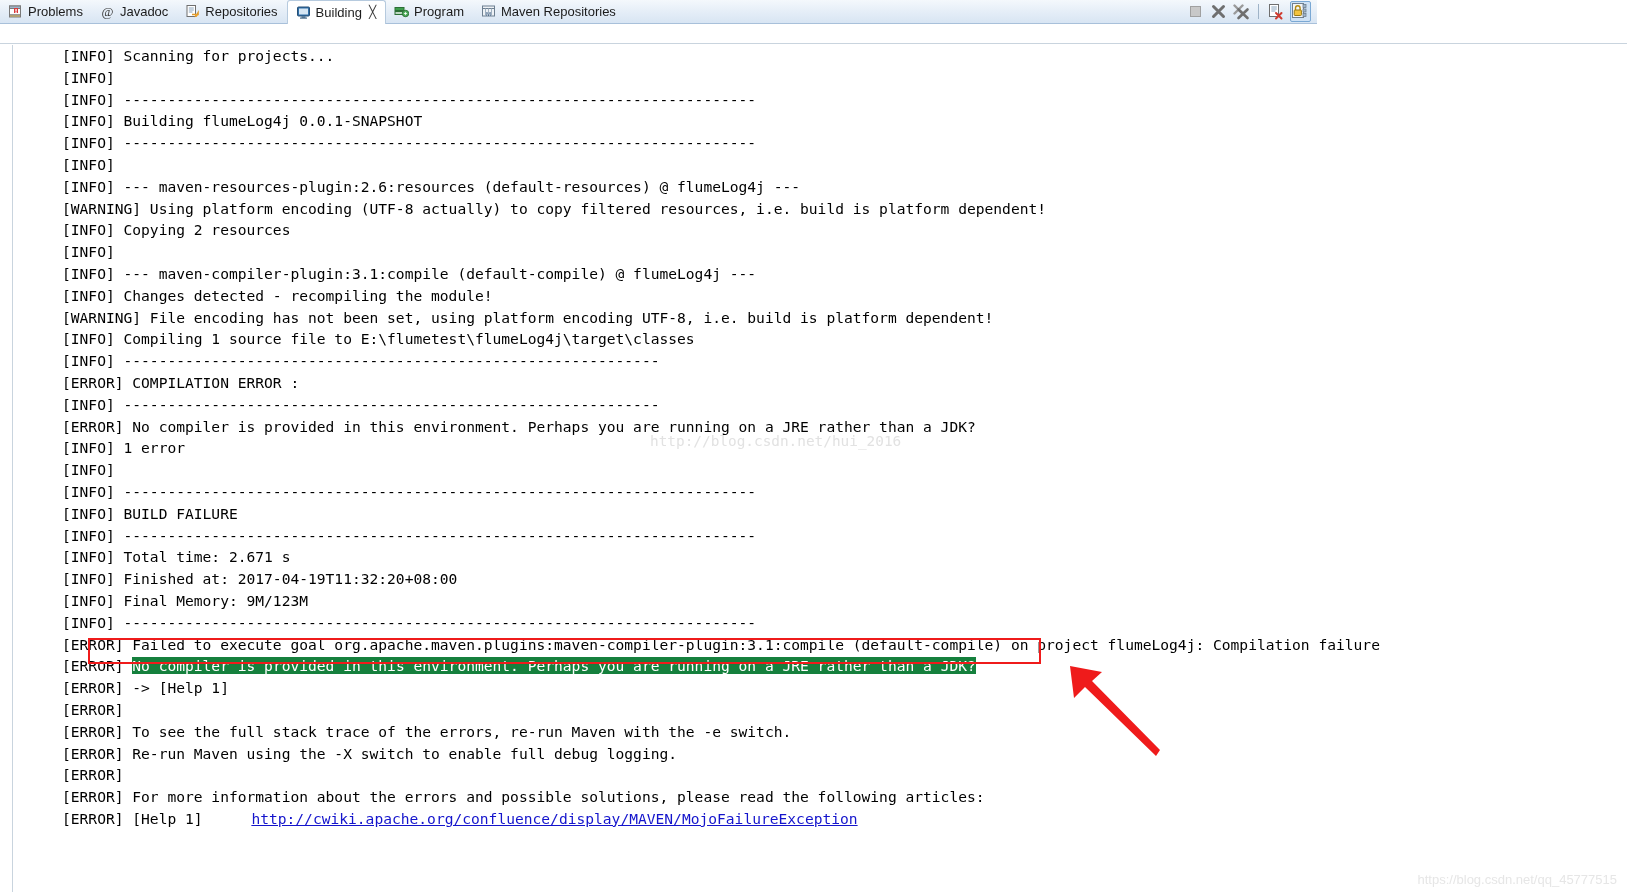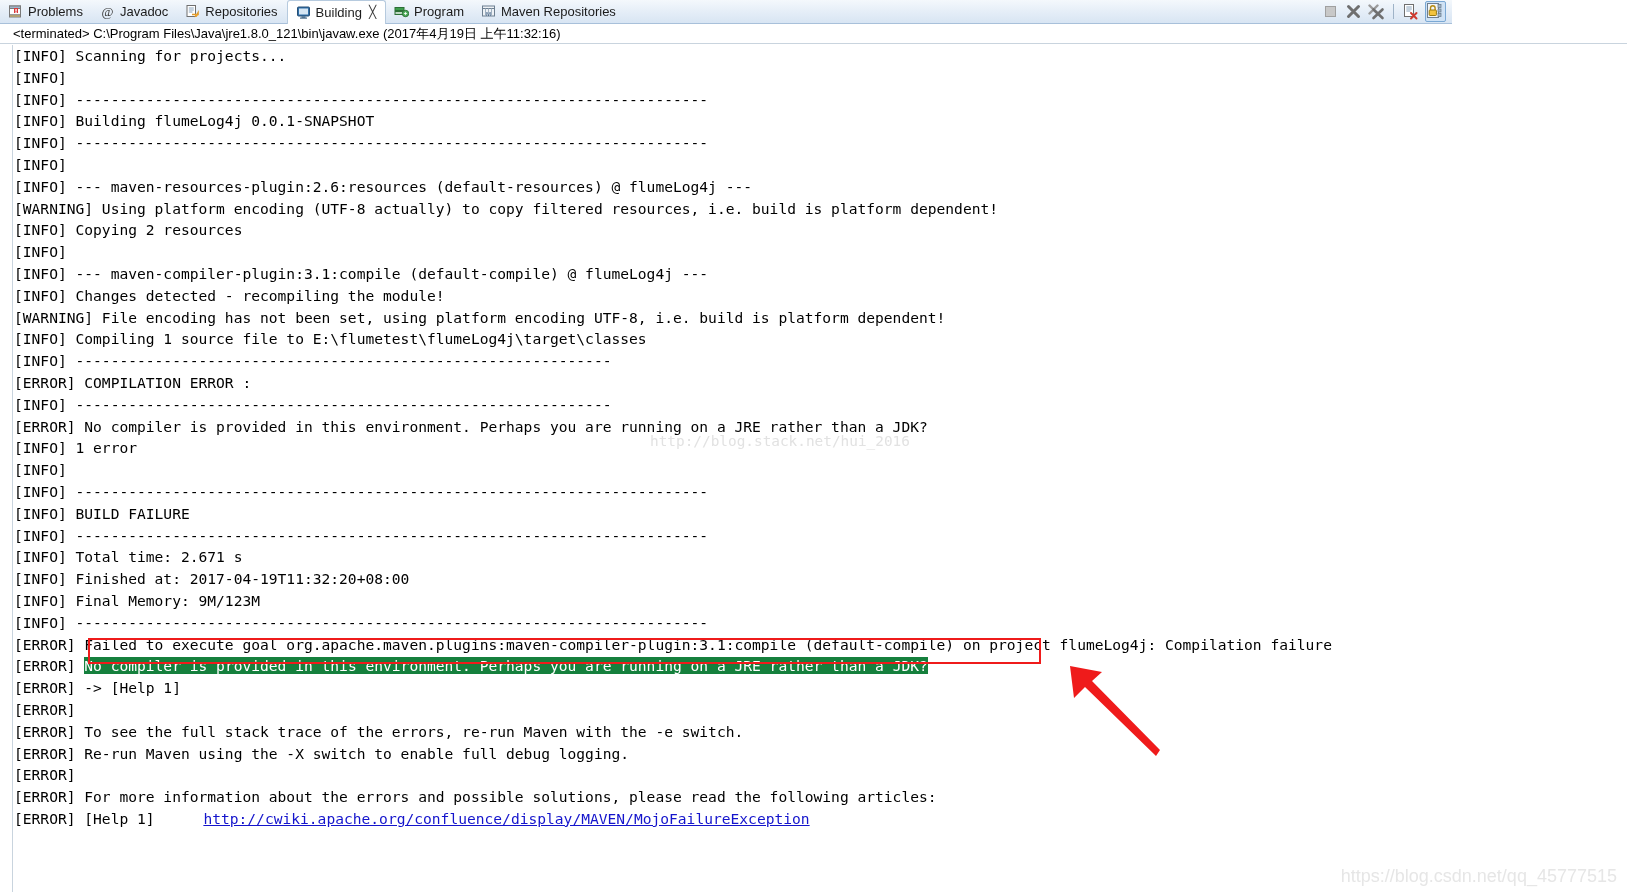--- a/index.html
+++ b/index.html
@@ -12,21 +12,21 @@
     height: 892px;
     overflow: hidden;
     font-family: "Liberation Sans", sans-serif;
     position: relative;
   }
 
   
   #tabbar {
     position: absolute;
     left: 0; top: 0;
-    width: 1452px;
+    width: 1317px;
     height: 24px;
     background: linear-gradient(to bottom, #f4f8fc 0%, #e4edf7 55%, #d8e5f3 100%);
     border-bottom: 1px solid #a8c0da;
     display: flex;
     align-items: stretch;
     box-sizing: border-box;
   }
   .tab {
     display: flex;
     align-items: center;
@@ -127,21 +127,21 @@
     position: absolute;
     left: 14px; top: 0;
     width: 1613px;
     font-family: "DejaVu Sans Mono", "Liberation Mono", monospace;
     font-size: 14.6px;
     line-height: 21.8px;
     letter-spacing: 0px;
     white-space: pre;
     color: #000000;
   }
-  .ln { height: 21.8px; white-space: pre; }
+  .ln { height: 21.8px; white-space: pre; padding-left: 48px; }
   .sel {
     background: #15803d;
     color: #ffffff;
   }
   .link {
     color: #1414cc;
     text-decoration: underline;
     margin-left: 40px;
   }
 
@@ -174,21 +174,21 @@
     font-family: "DejaVu Sans Mono", "Liberation Mono", monospace;
     font-size: 14.4px;
     color: #e2e2e2;
     white-space: nowrap;
   }
   #wm-csdn-br {
     position: absolute;
     right: 10px;
     bottom: 5px;
     font-family: "Liberation Sans", sans-serif;
-    font-size: 18px;
+    font-size: 13px;
     color: #e6e6e6;
     white-space: nowrap;
   }
 </style>
 </head>
 <body>
 
 <div id="tabbar">
 
   <div class="tab">
@@ -304,28 +304,27 @@
         <rect x="12" y="11.5" width="3" height="3" fill="#9fb4c8" stroke="#6f7f8f" stroke-width="0.8"></rect>
         <path d="M4.5 8 v-2 a2.3 2.3 0 0 1 4.6 0 v2" fill="none" stroke="#b58a11" stroke-width="1.4"></path>
         <rect x="3.2" y="8" width="7.2" height="5.5" rx="0.8" fill="#f3c33e" stroke="#9a7a10" stroke-width="1"></rect>
       </svg>
     </span>
   </div>
 </div>
 
 <div id="termline">
   <span class="gutterpad"></span>
-  <span>&lt;terminated&gt; C:\Program Files\Java\jre1.8.0_121\bin\javaw.exe (2017年4月19日 上午11:32:16)</span>
 </div>
 
 <div id="consolewrap">
   <div id="leftrail"></div>
   <div id="lines"><div class="ln">[INFO] Scanning for projects...</div><div class="ln">[INFO] </div><div class="ln">[INFO] ------------------------------------------------------------------------</div><div class="ln">[INFO] Building flumeLog4j 0.0.1-SNAPSHOT</div><div class="ln">[INFO] ------------------------------------------------------------------------</div><div class="ln">[INFO] </div><div class="ln">[INFO] --- maven-resources-plugin:2.6:resources (default-resources) @ flumeLog4j ---</div><div class="ln">[WARNING] Using platform encoding (UTF-8 actually) to copy filtered resources, i.e. build is platform dependent!</div><div class="ln">[INFO] Copying 2 resources</div><div class="ln">[INFO] </div><div class="ln">[INFO] --- maven-compiler-plugin:3.1:compile (default-compile) @ flumeLog4j ---</div><div class="ln">[INFO] Changes detected - recompiling the module!</div><div class="ln">[WARNING] File encoding has not been set, using platform encoding UTF-8, i.e. build is platform dependent!</div><div class="ln">[INFO] Compiling 1 source file to E:\flumetest\flumeLog4j\target\classes</div><div class="ln">[INFO] -------------------------------------------------------------</div><div class="ln">[ERROR] COMPILATION ERROR : </div><div class="ln">[INFO] -------------------------------------------------------------</div><div class="ln">[ERROR] No compiler is provided in this environment. Perhaps you are running on a JRE rather than a JDK?</div><div class="ln">[INFO] 1 error</div><div class="ln">[INFO] </div><div class="ln">[INFO] ------------------------------------------------------------------------</div><div class="ln">[INFO] BUILD FAILURE</div><div class="ln">[INFO] ------------------------------------------------------------------------</div><div class="ln">[INFO] Total time: 2.671 s</div><div class="ln">[INFO] Finished at: 2017-04-19T11:32:20+08:00</div><div class="ln">[INFO] Final Memory: 9M/123M</div><div class="ln">[INFO] ------------------------------------------------------------------------</div><div class="ln">[ERROR] Failed to execute goal org.apache.maven.plugins:maven-compiler-plugin:3.1:compile (default-compile) on project flumeLog4j: Compilation failure</div><div class="ln"><span>[ERROR] </span><span class="sel">No compiler is provided in this environment. Perhaps you are running on a JRE rather than a JDK?</span></div><div class="ln">[ERROR] -&gt; [Help 1]</div><div class="ln">[ERROR] </div><div class="ln">[ERROR] To see the full stack trace of the errors, re-run Maven with the -e switch.</div><div class="ln">[ERROR] Re-run Maven using the -X switch to enable full debug logging.</div><div class="ln">[ERROR] </div><div class="ln">[ERROR] For more information about the errors and possible solutions, please read the following articles:</div><div class="ln"><span>[ERROR] [Help 1] </span><span class="link">http://cwiki.apache.org/confluence/display/MAVEN/MojoFailureException</span></div></div>
 
-  <div id="wm-csdn-mid">http://blog.stack.net/hui_2016</div>
+  <div id="wm-csdn-mid">http://blog.csdn.net/hui_2016</div>
 
   <div id="redbox"></div>
 
   <div id="redarrow">
     <svg width="120" height="100" viewBox="0 0 120 100">
       <path d="M116 96 L45 27 L34 38 L30 6 L62 12 L52 21 L120 90 Z" fill="#ef1b1b"></path>
     </svg>
   </div>
 </div>
 

